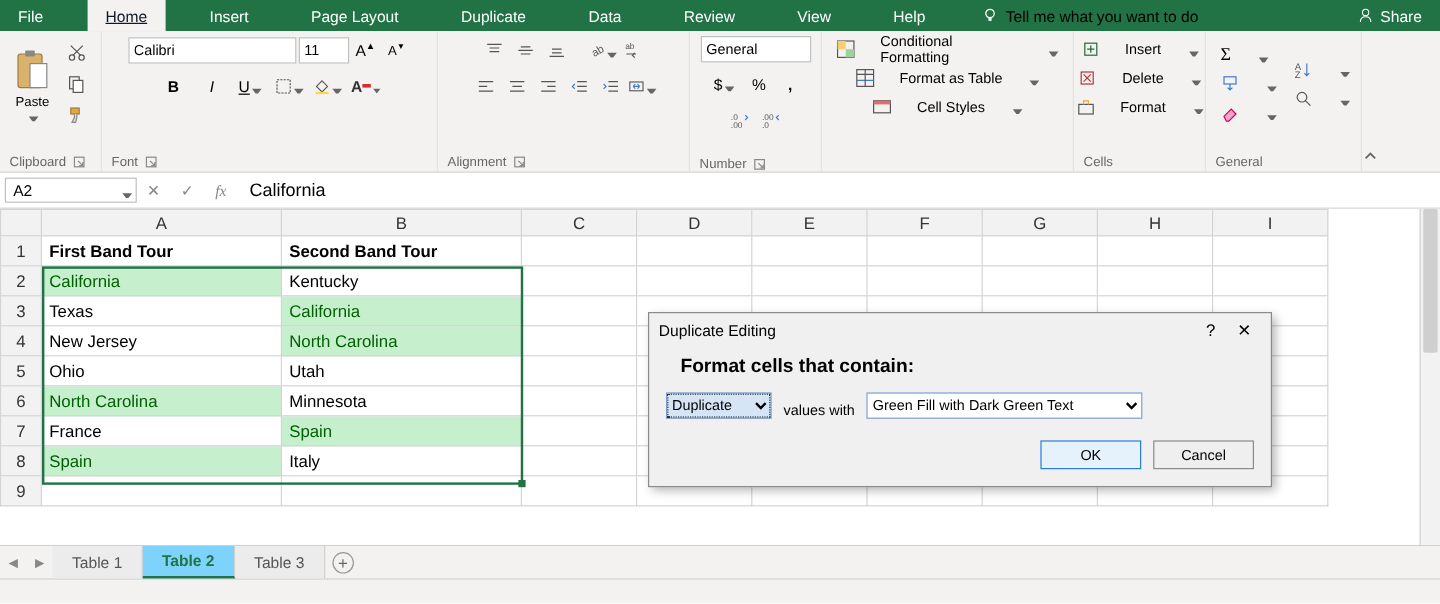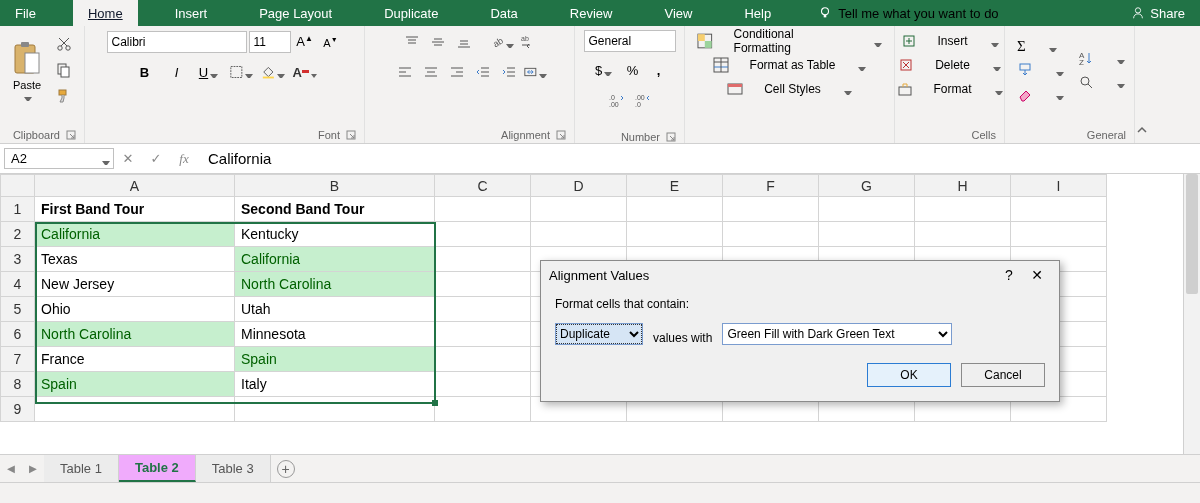--- a/index.html
+++ b/index.html
@@ -11,21 +11,21 @@
   .tab-strip .tab.active { background: #f3f2f1; color: #0f172a; text-decoration: underline; }
   .tab-strip .spacer { flex: 1; }
   .tab-strip .tell-me { display: flex; align-items: center; gap: 6px; padding: 0 10px; color: #000000; }
   .tab-strip .share { display: flex; align-items: center; gap: 5px; padding: 0 15px; }
   .bulb, .share-ico { width: 14px; height: 14px; }
 
   
   .ribbon { background: #f3f2f1; border-bottom: 1px solid #d0d0d0; display: flex; height: 118px; }
   .group { border-right: 1px solid #e1e1e1; padding: 4px 8px 2px 8px; display: flex; flex-direction: column; justify-content: space-between; }
   .group-body { display: flex; gap: 6px; align-items: center; flex:1; }
-  .group-label { text-align: center; font-size: 11px; color: #666; padding: 3px 0 0; display:flex; justify-content:flex-end; gap:6px; align-items:center;margin-top:16px;}
+  .group-label { text-align: center; font-size: 11px; color: #666; padding: 3px 0 0; display:flex; justify-content:flex-start; gap:6px; align-items:center;margin-top:16px;}
   .group-label .launcher { width:10px; height:10px; cursor:pointer;}
   .btn24 { width: 24px; height: 24px; display:inline-flex; align-items:center; justify-content:center; cursor:pointer; border-radius:2px; }
   .col { display:flex; flex-direction:column; gap:2px; }
   .row { display:flex; gap:2px; align-items:center; }
   .ico { width:16px; height:16px; display:inline-block; }
   .dd-caret { width:8px; height:8px; margin-left:2px;}
   .dd-caret::before { content:""; display:block; border-left:3px solid transparent; border-right:3px solid transparent; border-top:4px solid #666; margin-top:6px;}
 
   
   .paste-big { width:42px; display:flex; flex-direction:column; align-items:center; font-size:11px; cursor:pointer; }
@@ -68,33 +68,33 @@
   .dup { background:#c6efce; color:#006100; }
   .selbox { position:absolute; border:2px solid #217346; pointer-events:none; }
   .selbox::after { content:""; position:absolute; right:-4px; bottom:-4px; width:6px; height:6px; background:#217346;}
   .vscroll { position:absolute; right:0; top:0; bottom:0; width:17px; background:#f2f2f2; border-left:1px solid #d0d0d0;}
   .vscroll .thumb { position:absolute; left:2px; right:2px; top:0; height:120px; background:#cfcfcf; border-radius:2px;}
 
   
   .sheet-tabs { height:28px; border-top:1px solid #d0d0d0; display:flex; align-items:stretch; background:#f3f2f1; }
   .sheet-tabs .navbtn { width:22px; display:flex; align-items:center; justify-content:center; color:#888; cursor:pointer;}
   .sheet-tabs .stab { padding:4px 16px; border-right:1px solid #d0d0d0; background:#ececec; color:#555; font-size:13px; cursor:pointer; display:flex; align-items:center; }
-  .sheet-tabs .stab.active { background:#f0abfc; color:#217346; font-weight:bold; border-bottom:2px solid #217346; }
+  .sheet-tabs .stab.active { background:#7dd3fc; color:#217346; font-weight:bold; border-bottom:2px solid #217346; }
   .sheet-tabs .addtab { width:30px; display:flex; align-items:center; justify-content:center; color:#666; cursor:pointer;}
   .sheet-tabs .addtab .circ { width:18px; height:18px; border:1px solid #999; border-radius:50%; display:flex; align-items:center; justify-content:center; font-size:14px; line-height:1;}
 
   .statusbar { height:21px; background:#f3f2f1; border-top:1px solid #d0d0d0; }
 
   
   .dialog { position:absolute; left:540px; top:260px; width:520px; background:#f0f0f0; border:1px solid #8a8a8a; box-shadow:3px 3px 8px rgba(0,0,0,.3); font-size:12px;}
   .dialog .titlebar { display:flex; align-items:center; padding:6px 8px; }
   .dialog .titlebar .t { flex:1; font-size:13px; }
   .dialog .titlebar .winbtn { width:28px; text-align:center; font-size:14px; cursor:pointer; }
   .dialog .body { padding:4px 14px 14px; }
-  .dialog .body .lead { font-weight:normal; margin:4px 0 12px; font-size:12px; }
+  .dialog .body .lead { font-weight:bold; margin:4px 12px 12px; font-size:16px; }
   .dialog select { border:1px solid #7a9ccf; background:#fff; height:22px; font-size:12px; }
   .dialog .sel1 { width:88px; background:#d6e5f5; outline:1px dotted #333; outline-offset:-2px;}
   .dialog .sel2 { width:230px; }
   .dialog .btnrow { display:flex; justify-content:flex-end; gap:10px; margin-top:18px; }
   .dialog button { width:84px; height:24px; border:1px solid #8a8a8a; background:#efefef; font-size:12px; cursor:pointer; }
   .dialog button.primary { border:1px solid #2b7cd3; background:#e5f1fb; }
 
   svg { display:block; }
 </style>
 </head>
@@ -633,21 +633,21 @@
   <div class="stab active">Table 2</div>
   <div class="stab">Table 3</div>
   <div class="addtab">
       <div class="circ">+</div>
     </div>
 </div>
 <div class="statusbar"></div>
 
 <div class="dialog">
   <div class="titlebar">
-    <span class="t">Alignment Values</span>
+    <span class="t">Duplicate Editing</span>
     <span class="winbtn">?</span>
     <span class="winbtn">✕</span>
   </div>
   <div class="body">
     <div class="lead">Format cells that contain:</div>
     <div class="row" style="gap:10px; align-items:flex-end">
       <select class="sel1"><option>Duplicate</option></select>
       <span>values with</span>
       <select class="sel2"><option>Green Fill with Dark Green Text</option></select>
     </div>

